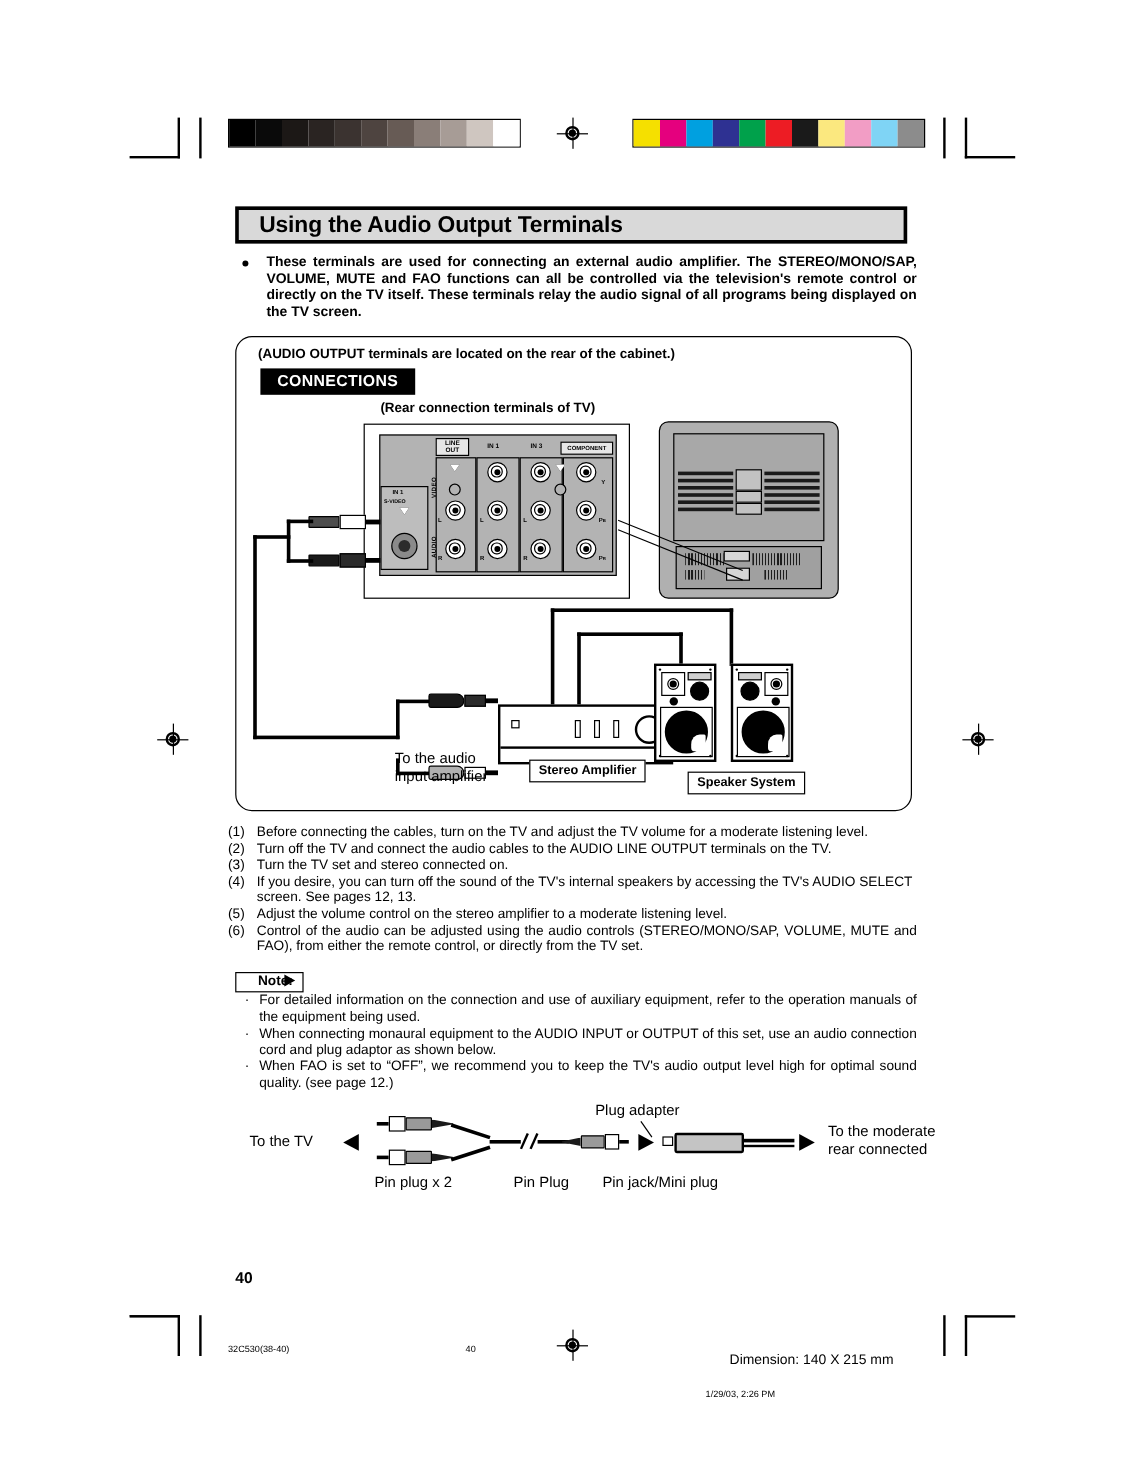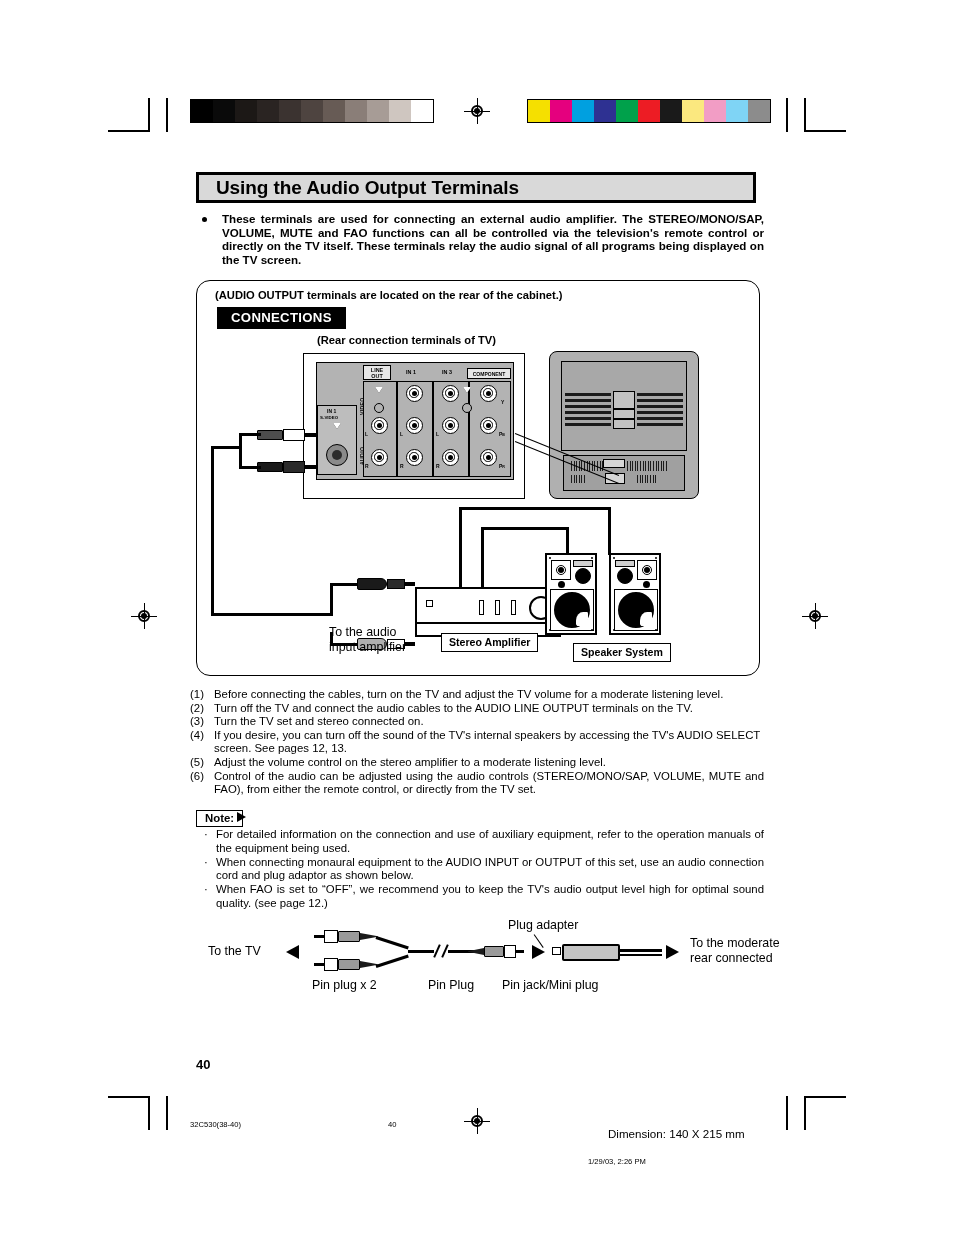--- a/index.html
+++ b/index.html
@@ -398,21 +398,21 @@
   .steps .row { display: flex; margin-bottom: 0px; }
   .steps .num { width: 24px; flex: 0 0 24px; }
   .steps .body { flex: 1; }
   .steps .body.just { text-align: justify; }
 
   
   .note-tag {
     position: absolute; left: 196px; top: 810px;
     border: 1px solid #000;
     background: #fff;
-    padding: 1px 8px 2px 8px;
+    padding: 1px 8px 2px 18px;
     font-size: 11.4px;
     font-weight: bold;
   }
   .note-arrow {
     position: absolute; left: 237px; top: 812px;
     width: 0; height: 0;
     border-top: 5px solid transparent;
     border-bottom: 5px solid transparent;
     border-left: 9px solid #000;
   }
@@ -808,21 +808,21 @@
 
   <div class="plug" style="left:272px; top:27px; width:56px; height:13px;">
     <div class="tip" style="left:0px; top:3px; width:16px; height:7px; background:#1a1a1a; clip-path: polygon(0 45%, 100% 0, 100% 100%, 0 55%);"></div>
     <div class="grip" style="left:16px; top:1px; width:20px; height:11px; background:#9a9a9a;"></div>
     <div class="barrel" style="left:36px; top:0px; width:12px; height:13px; background:#fff;"></div>
     <div class="tip" style="left:48px; top:5px; width:8px; height:3px;"></div>
   </div>
 
   <div class="arrow-right" style="left:336px; top:27px;"></div>
 
-  <div class="plain-cap" style="left:312px; top:0px;">Plug adapter</div>
+  <div class="plain-cap" style="left:300px; top:0px;">Plug adapter</div>
   <div class="lead-line" style="left:338px; top:16px; width:16px; transform: rotate(55deg); transform-origin: left center;"></div>
 
   <div class="plug" style="left:356px; top:26px; width:16px; height:14px;">
     <div class="barrel" style="left:0px; top:3px; width:9px; height:8px; background:#fff;"></div>
   </div>
   <div class="adapter-body" style="left:366px; top:26px;"></div>
   <div class="lead-line" style="left:424px; top:31px; width:42px; height:3px;"></div>
   <div class="lead-line" style="left:424px; top:36px; width:42px; height:2px;"></div>
 
   <div class="arrow-right" style="left:470px; top:27px;"></div>

